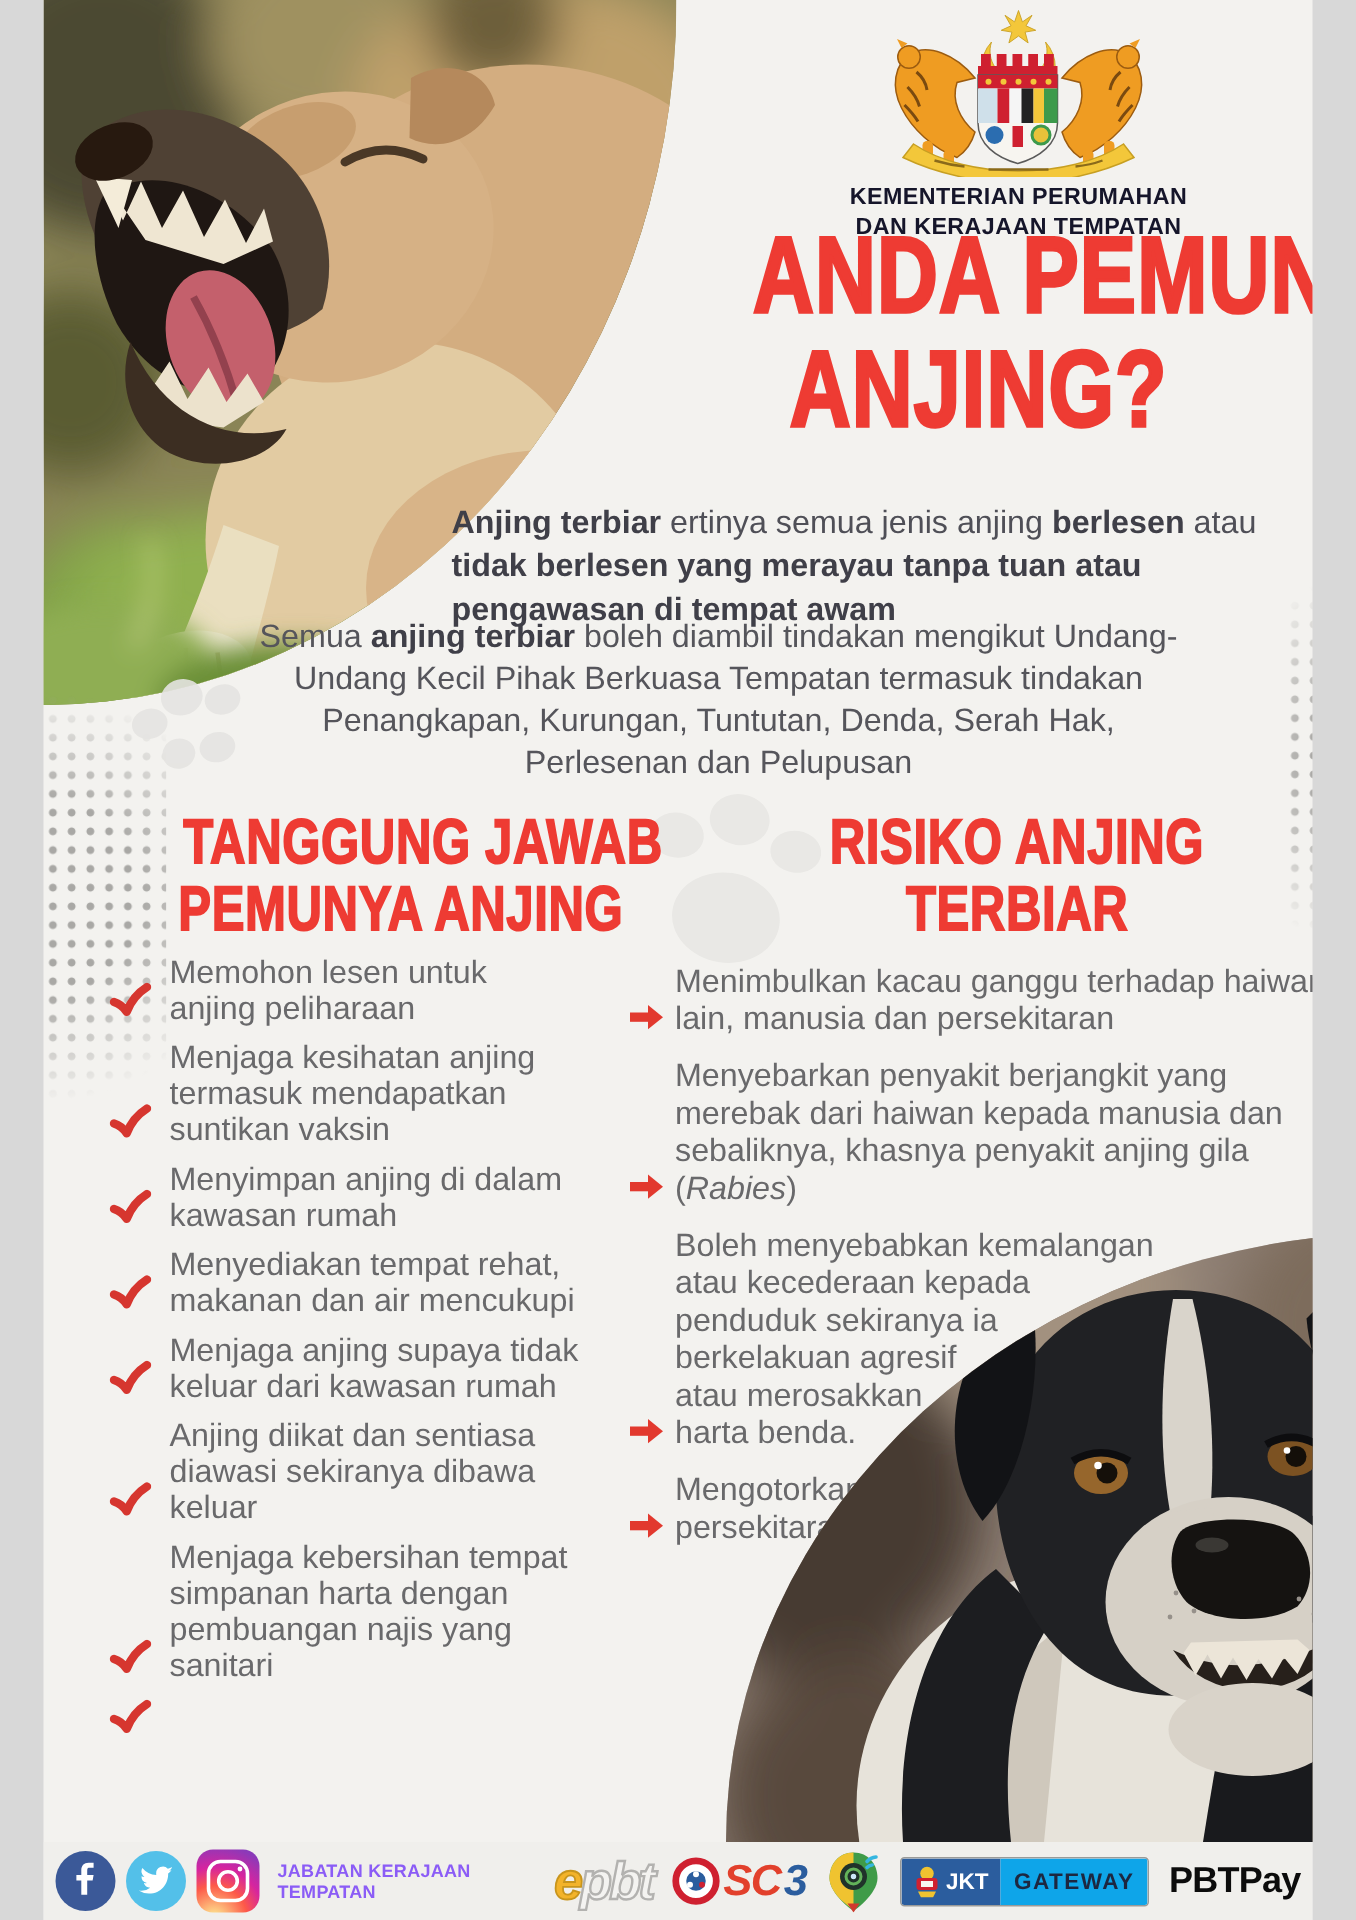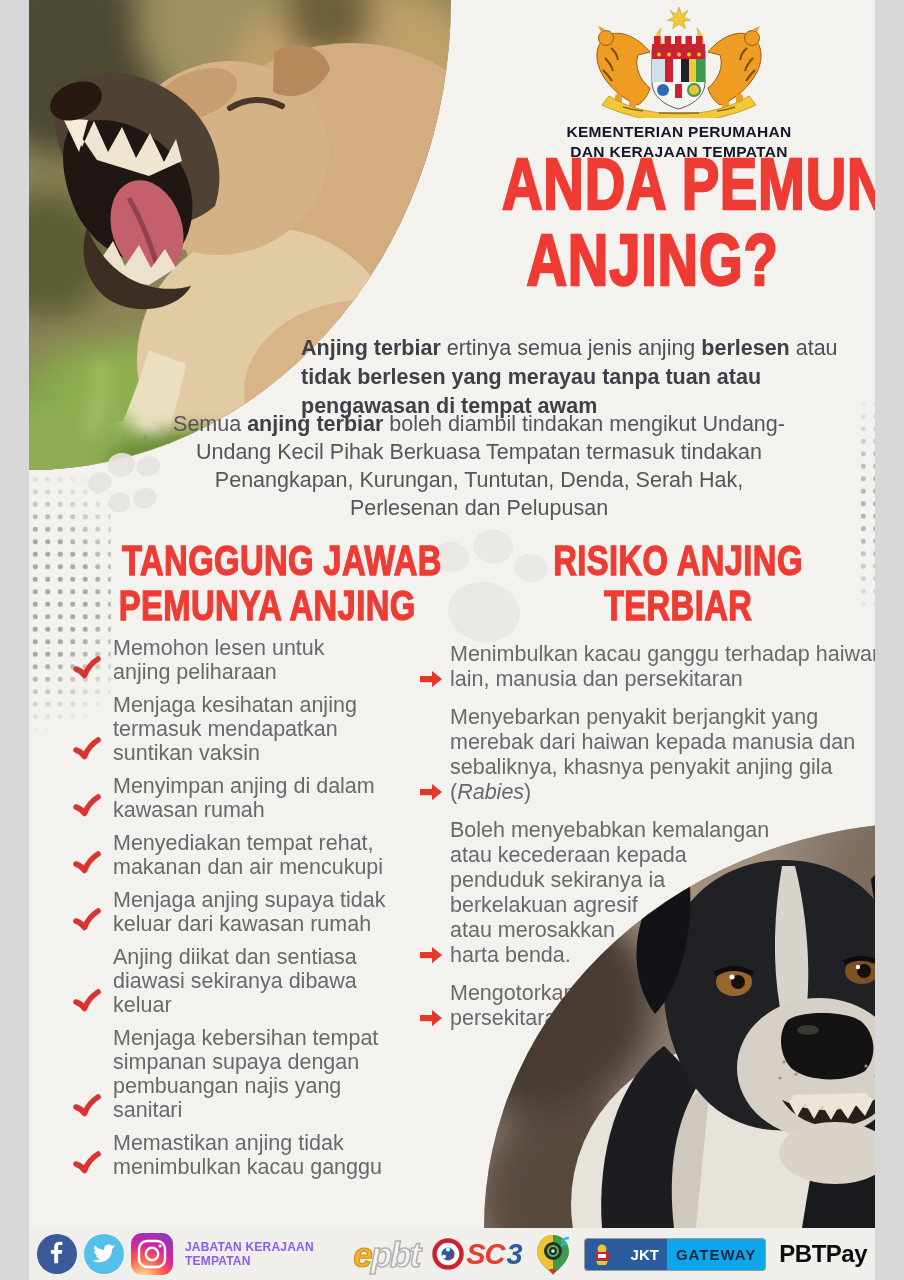--- a/index.html
+++ b/index.html
@@ -76,21 +76,21 @@
     background:radial-gradient(circle at 28% 110%,#fdf497 0%,#fd5949 40%,#d6249f 62%,#8a3ab9 90%);}
   .agency{margin-left:12px;font-size:12px;font-weight:800;letter-spacing:.2px;color:#8b5cf6;}
   .brandbar{margin-left:auto;display:flex;align-items:center;gap:13px;}
   .epbt{font-style:italic;font-weight:bold;font-size:35px;letter-spacing:-2px;line-height:1;}
   .epbt .e{color:#f3b32a;-webkit-text-stroke:1.2px #c8951d;}
   .epbt .rest{color:#f4f3f1;-webkit-text-stroke:1.6px #b3b2b0;}
   .osc{display:flex;align-items:center;gap:2px;font-style:italic;font-weight:bold;font-size:29px;letter-spacing:-1px;}
   .osc .sc{color:#e2402c;}
   .osc .three{color:#2b5d9e;}
   .jktgw{display:flex;align-items:stretch;height:31px;border:1px solid #9a9a98;border-radius:3px;overflow:hidden;background:#fff;}
-  .jkt-box{display:flex;align-items:center;gap:20px;background:#2b5d9e;padding:0 8px;}
+  .jkt-box{display:flex;align-items:center;gap:4px;background:#2b5d9e;padding:0 8px;}
   .jkt-box .jkt-label{color:#fff;font-weight:800;font-size:15px;}
   .gw-box{display:flex;align-items:center;background:#0ea5e9;padding:0 9px;}
   .gw-box .gw-label{color:#1d2740;font-weight:800;font-size:15px;letter-spacing:1px;}
   .pbtpay{font-size:24px;font-weight:bold;color:#0c0c0c;letter-spacing:-.5px;}
 </style>
 </head>
 <body>
 
 <div class="poster">
 
@@ -310,32 +310,30 @@
 diawasi sekiranya dibawa
 keluar</span></div>
       </div>
       <div class="item">
         <span class="item-icon">
   <svg width="28" height="24" viewBox="0 0 28 24" aria-hidden="true">
     <path d="M3 13 Q 8 14.5 11.5 19.5 Q 15.5 9 25 3" fill="none" stroke="#d6362f" stroke-width="5.6" stroke-linecap="round" stroke-linejoin="round"></path>
   </svg>
 </span>
         <div class="item-text"><span>Menjaga kebersihan tempat
-simpanan  supaya dengan
+simpanan  harta dengan
 pembuangan najis yang
 sanitari</span></div>
       </div>
       <div class="item">
         <span class="item-icon">
   <svg width="28" height="24" viewBox="0 0 28 24" aria-hidden="true">
     <path d="M3 13 Q 8 14.5 11.5 19.5 Q 15.5 9 25 3" fill="none" stroke="#d6362f" stroke-width="5.6" stroke-linecap="round" stroke-linejoin="round"></path>
   </svg>
 </span>
-        <div class="item-text"><span>Memastikan anjing tidak
-menimbulkan kacau ganggu</span></div>
       </div>
     </div>
 
   <h2 class="col-heading heading-right">
     <span class="line"><span class="condensed">RISIKO ANJING</span></span>
     <span class="line"><span class="condensed">TERBIAR</span></span>
   </h2>
   <div class="list list-right">
       <div class="item">
         <span class="item-icon">

